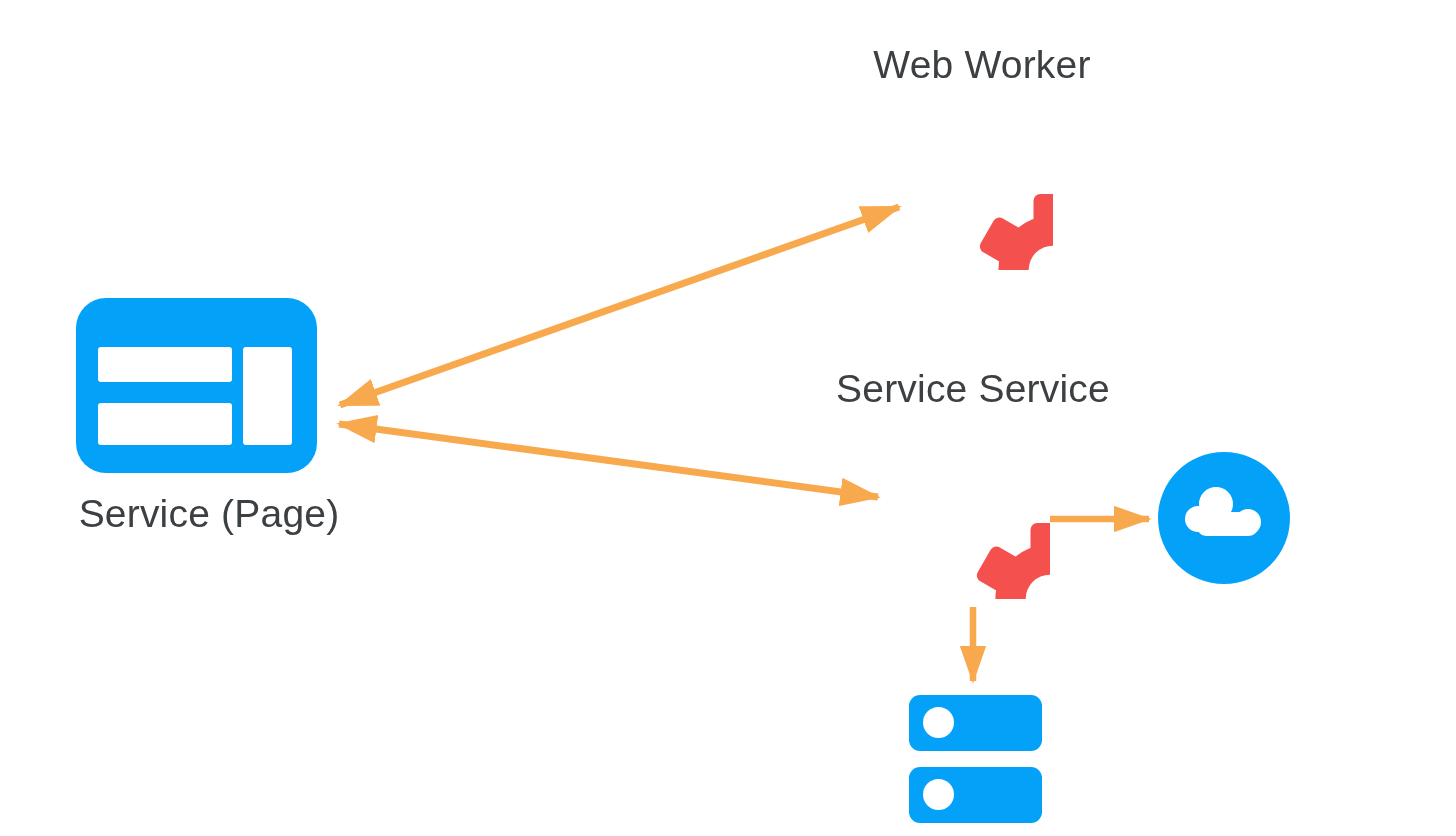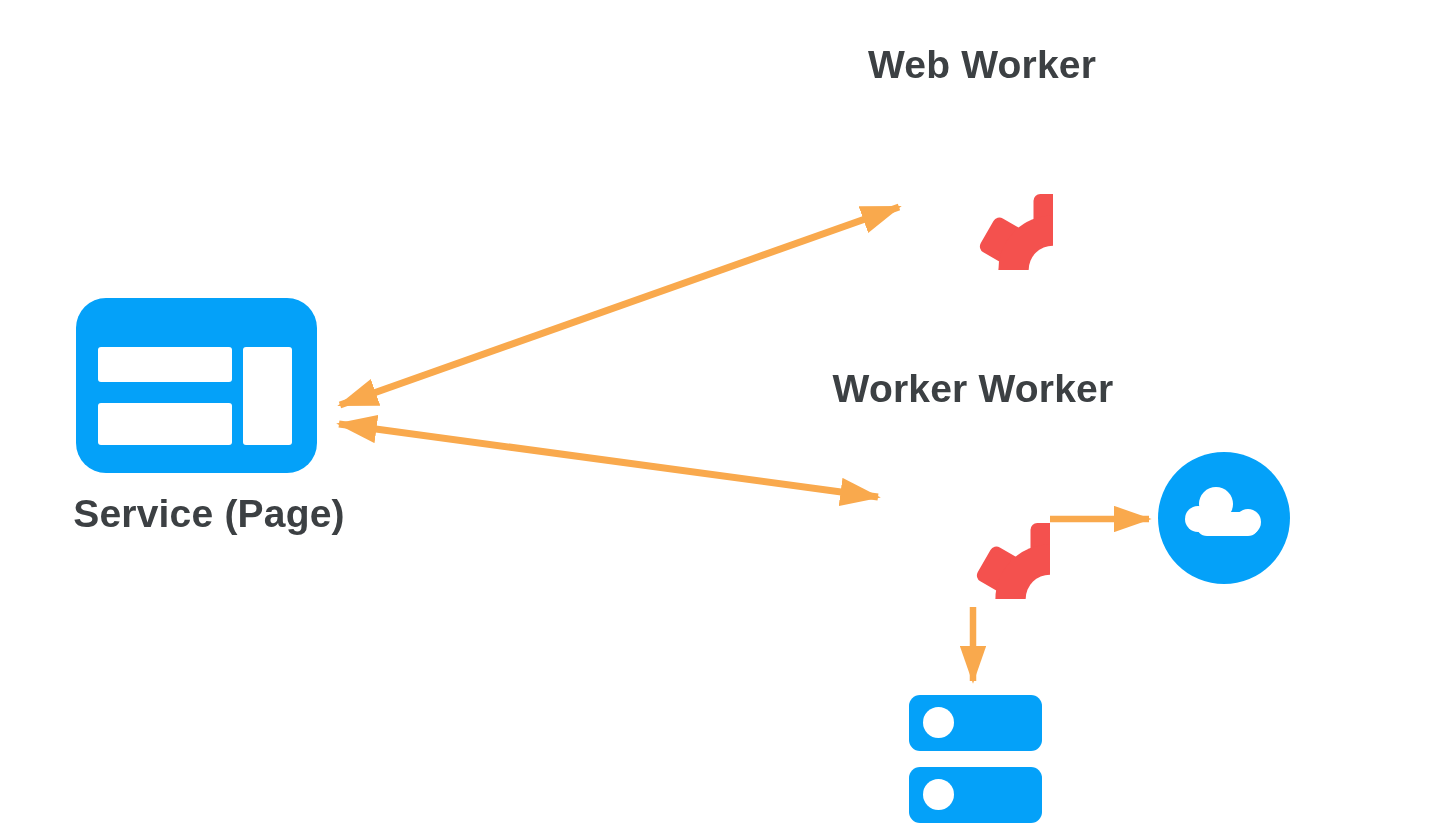--- a/index.html
+++ b/index.html
@@ -27,21 +27,21 @@
   }
   .ah {
     fill: var(--arrow_orange, #F9A94D);
   }
   .node-label {
     position: absolute;
     width: 340px;
     text-align: center;
     font-size: 39px;
     line-height: 46px;
-    font-weight: 700;
+    font-weight: 400;
     letter-spacing: 0.2px;
     color: var(--label_text, #3C4043);
     white-space: nowrap;
   }
   .window-icon {
     position: absolute;
     left: 76px; top: 298px;
     width: 241px; height: 175px;
     border-radius: 30px;
     background: var(--node_blue, #04A1F9);
@@ -125,21 +125,21 @@
     <use href="#gear-symbol"></use>
   </svg>
 
   <div class="window-icon">
     <div class="pane w-bar1"></div>
     <div class="pane w-bar2"></div>
     <div class="pane w-vbar"></div>
   </div>
   <div class="node-label label-window">Service (Page)</div>
 
-  <div class="node-label label-service">Worker Worker</div>
+  <div class="node-label label-service">Service Service</div>
 
   <svg class="gear-svg gear-service" viewBox="-80 -80 160 160" xmlns="http://www.w3.org/2000/svg">
     <use href="#gear-symbol"></use>
   </svg>
 
   <svg class="cloud-svg" viewBox="0 0 140 140" xmlns="http://www.w3.org/2000/svg">
     <circle class="cloud-disc" cx="70" cy="70" r="66"></circle>
     <g class="cloud-shape">
       <circle cx="62" cy="56" r="17"></circle>
       <circle cx="44" cy="71" r="13"></circle>

